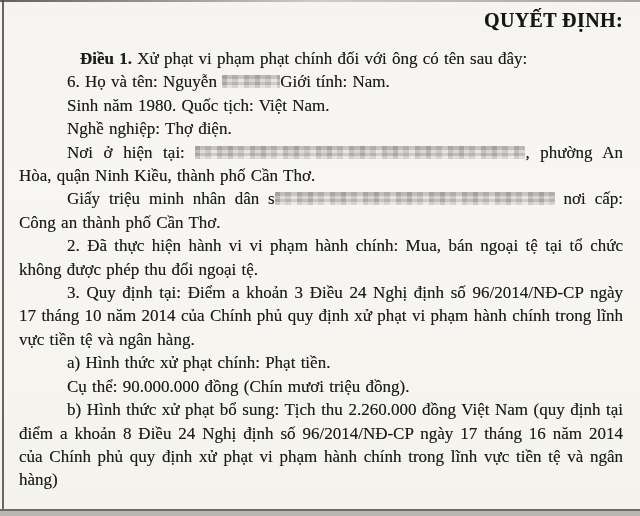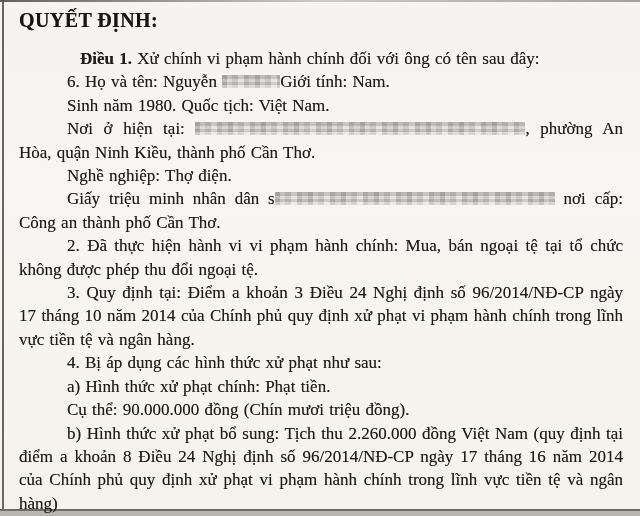--- a/index.html
+++ b/index.html
@@ -31,21 +31,21 @@
 
   .content {
     position: absolute;
     top: 0; left: 0; right: 0; bottom: 0;
     padding: 9px 17px 0 19px;
     box-sizing: border-box;
   }
 
   .doc-title {
     margin: 0 0 16px 0;
-    text-align: left;
+    text-align: right;
     font-size: 20px;
     line-height: 22px;
     font-weight: bold;
     letter-spacing: .4px;
     color: #161614;
     text-shadow: 0 0 .6px rgba(20,20,18,.6);
   }
 
   .para {
     margin: 0;
@@ -86,27 +86,26 @@
 
 <div class="page">
   <div class="edge-top"></div>
   <div class="edge-left"></div>
   <div class="edge-bottom"></div>
 
   <div class="content">
     <h1 class="doc-title">QUYẾT ĐỊNH:</h1>
 
     <div>
-        <p class="para"><b>Điều 1. </b><span>Xử chính vi phạm hành chính đối với ông có tên sau đây:</span></p>
+        <p class="para"><b>Điều 1. </b><span>Xử phạt vi phạm phạt chính đối với ông có tên sau đây:</span></p>
         <p class="para"><span>6. Họ và tên: Nguyễn </span><span class="redacted" style="width: 58px;"></span><span>Giới tính: Nam.</span></p>
         <p class="para"><span>Sinh năm 1980. Quốc tịch: Việt Nam.</span></p>
+        <p class="para"><span>Nghề nghiệp: Thợ điện.</span></p>
         <p class="para"><span>Nơi ở hiện tại: </span><span class="redacted" style="width: 330px;"></span><span>, phường An Hòa, quận Ninh Kiều, thành phố Cần Thơ.</span></p>
-        <p class="para"><span>Nghề nghiệp: Thợ điện.</span></p>
         <p class="para"><span>Giấy triệu minh nhân dân s</span><span class="redacted" style="width: 280px;"></span><span> nơi cấp: Công an thành phố Cần Thơ.</span></p>
         <p class="para"><span>2. Đã thực hiện hành vi vi phạm hành chính: Mua, bán ngoại tệ tại tổ chức không được phép thu đổi ngoại tệ.</span></p>
         <p class="para"><span>3. Quy định tại: Điểm a khoản 3 Điều 24 Nghị định số 96/2014/NĐ-CP ngày 17 tháng 10 năm 2014 của Chính phủ quy định xử phạt vi phạm hành chính trong lĩnh vực tiền tệ và ngân hàng.</span></p>
-        <p class="para"><span>4. Bị áp dụng các hình thức xử phạt như sau:</span></p>
         <p class="para"><span>a) Hình thức xử phạt chính: Phạt tiền.</span></p>
         <p class="para"><span>Cụ thể: 90.000.000 đồng (Chín mươi triệu đồng).</span></p>
         <p class="para"><span>b) Hình thức xử phạt bổ sung: Tịch thu 2.260.000 đồng Việt Nam (quy định tại điểm a khoản 8 Điều 24 Nghị định số 96/2014/NĐ-CP ngày 17 tháng 16 năm 2014 của Chính phủ quy định xử phạt vi phạm hành chính trong lĩnh vực tiền tệ và ngân hàng)</span></p>
       </div>
   </div>
 </div>
 
 </body></html>

